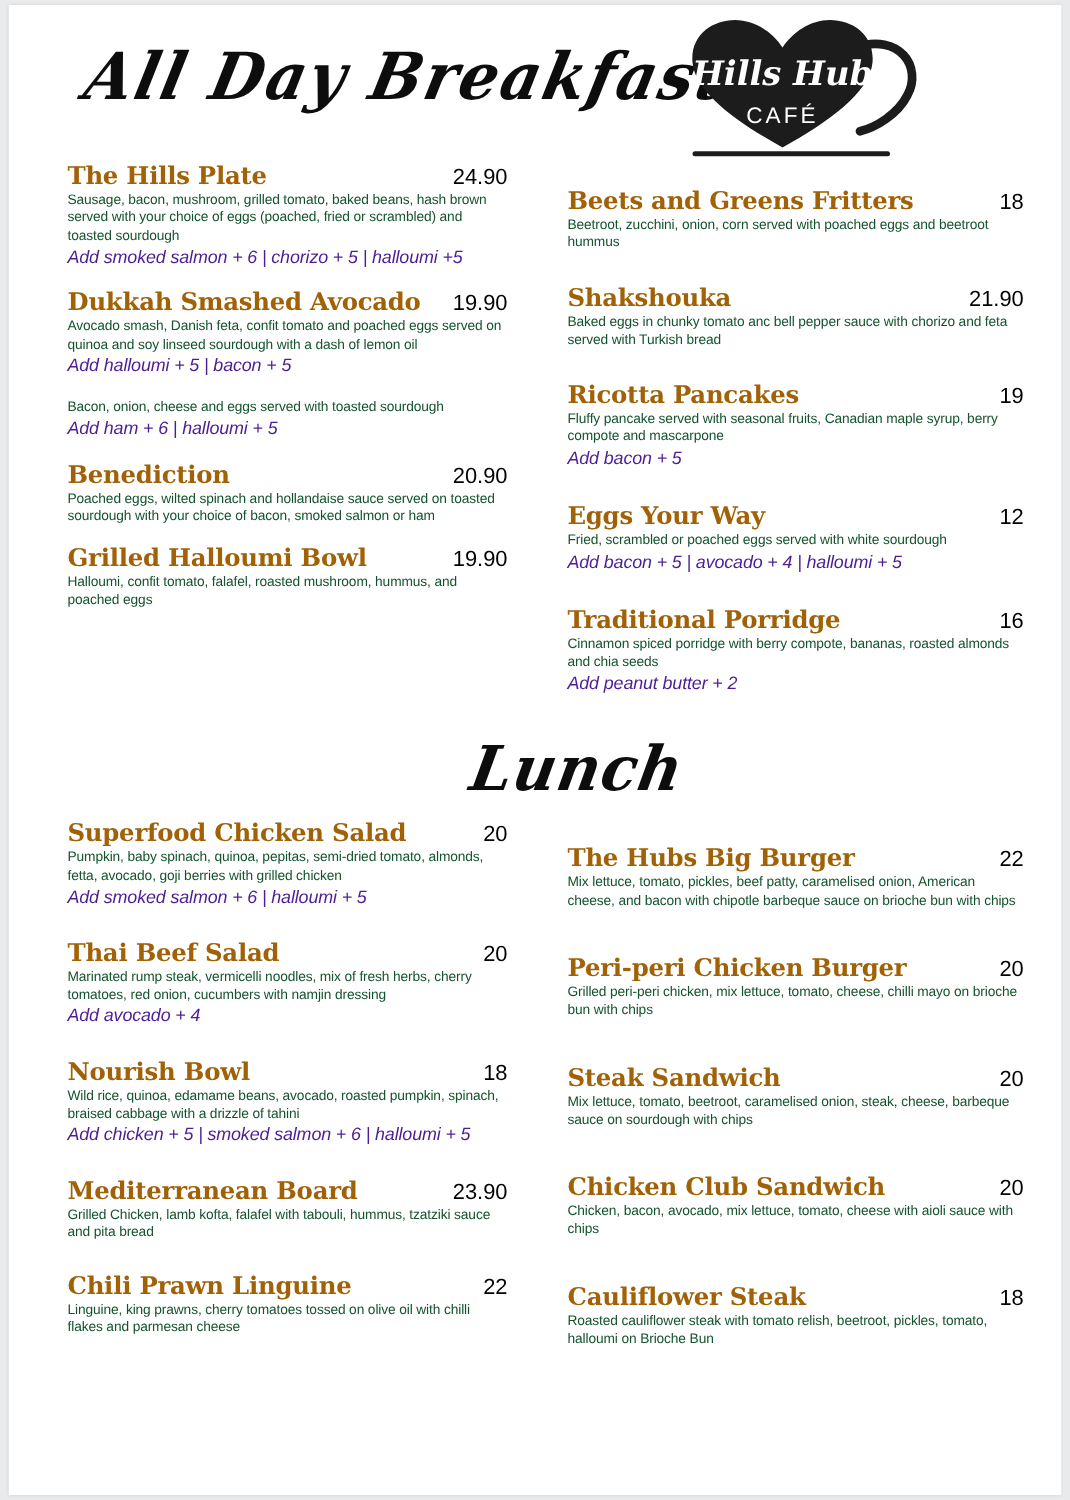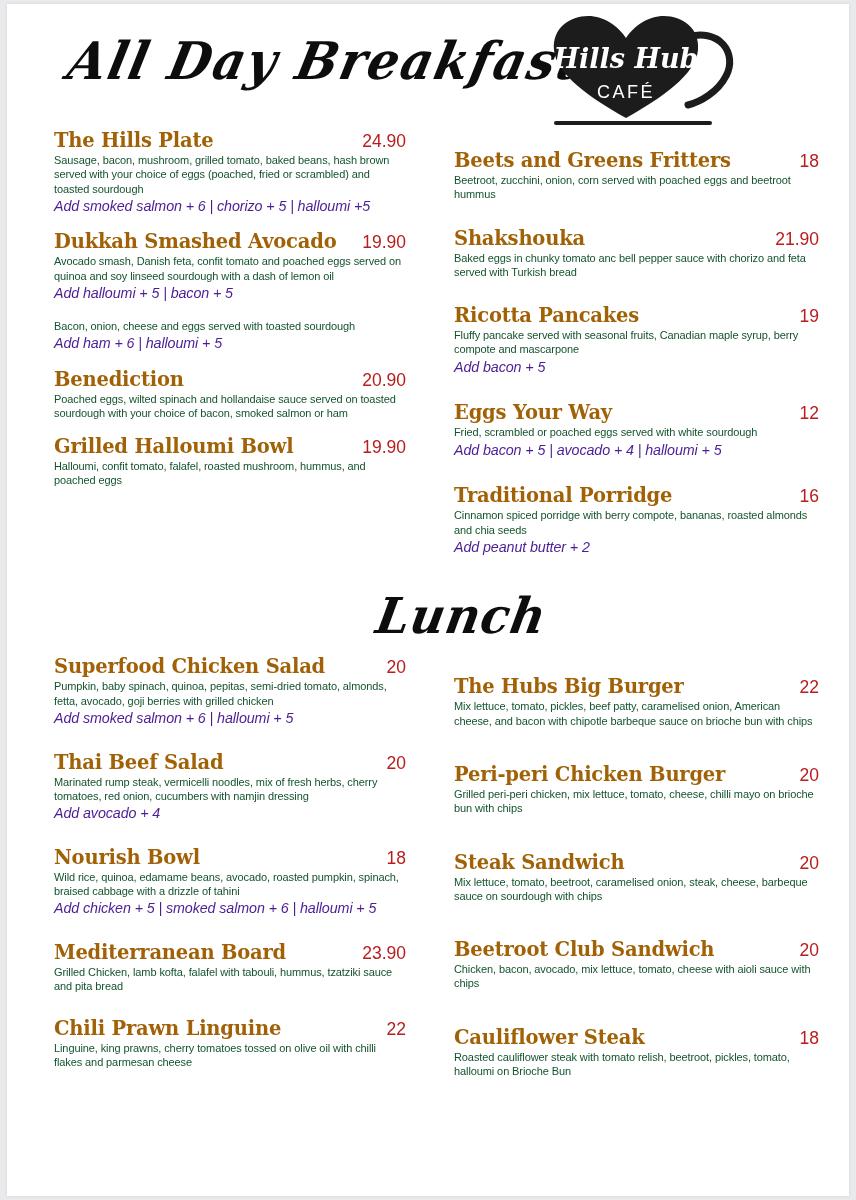--- a/index.html
+++ b/index.html
@@ -90,21 +90,21 @@
     font-weight: 700;
     font-size: 19.5px;
     line-height: 1.12;
     color: #a16207;
     letter-spacing: -0.2px;
   }
   .item-price {
     font-family: "Liberation Sans", sans-serif;
     font-weight: 400;
     font-size: 17.5px;
-    color: #b91c1c;
+    color: #000000;
     white-space: nowrap;
     flex: none;
     text-align: right;
   }
   .item-desc {
     font-family: "Liberation Sans", sans-serif;
     font-size: 11px;
     line-height: 1.30;
     color: #14532d;
     margin-top: 1px;
@@ -344,21 +344,21 @@
         <div class="item">
           <div class="item-head">
             <div class="item-name">Steak Sandwich</div>
             <div class="item-price">20</div>
           </div>
           <div class="item-desc">Mix lettuce, tomato, beetroot, caramelised onion, steak, cheese, barbeque sauce on sourdough with chips</div>
         </div>
 
         <div class="item">
           <div class="item-head">
-            <div class="item-name">Beetroot Club Sandwich</div>
+            <div class="item-name">Chicken Club Sandwich</div>
             <div class="item-price">20</div>
           </div>
           <div class="item-desc">Chicken, bacon, avocado, mix lettuce, tomato, cheese with aioli sauce with chips</div>
         </div>
 
         <div class="item">
           <div class="item-head">
             <div class="item-name">Cauliflower Steak</div>
             <div class="item-price">18</div>
           </div>

